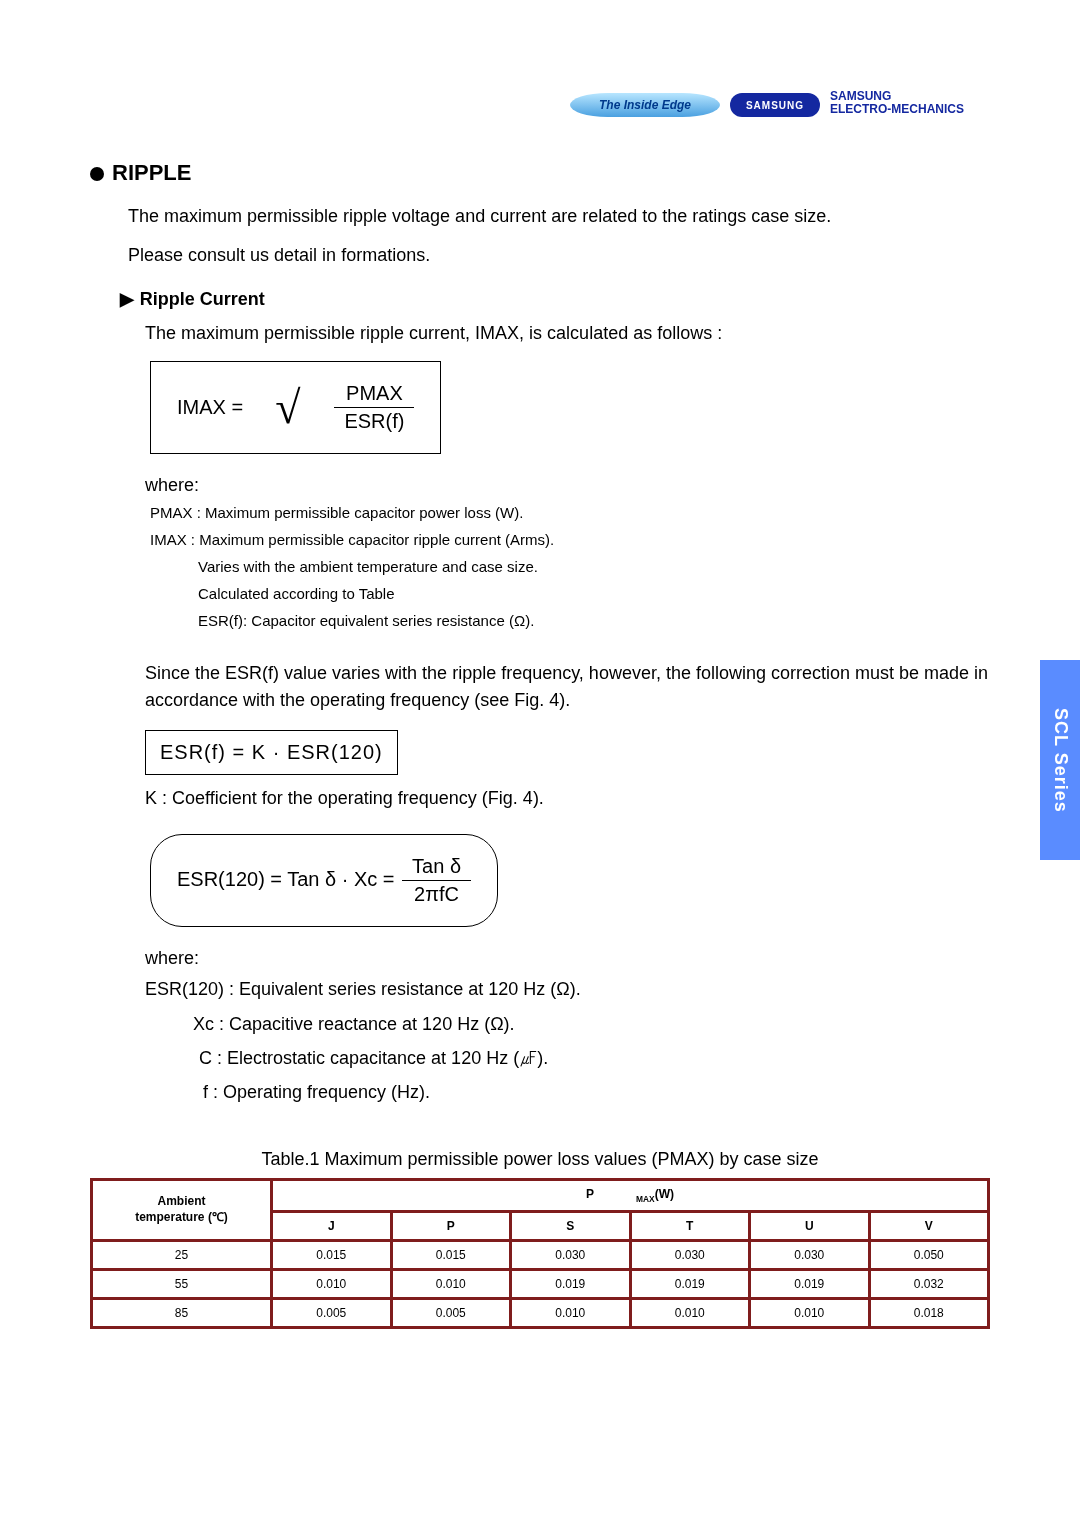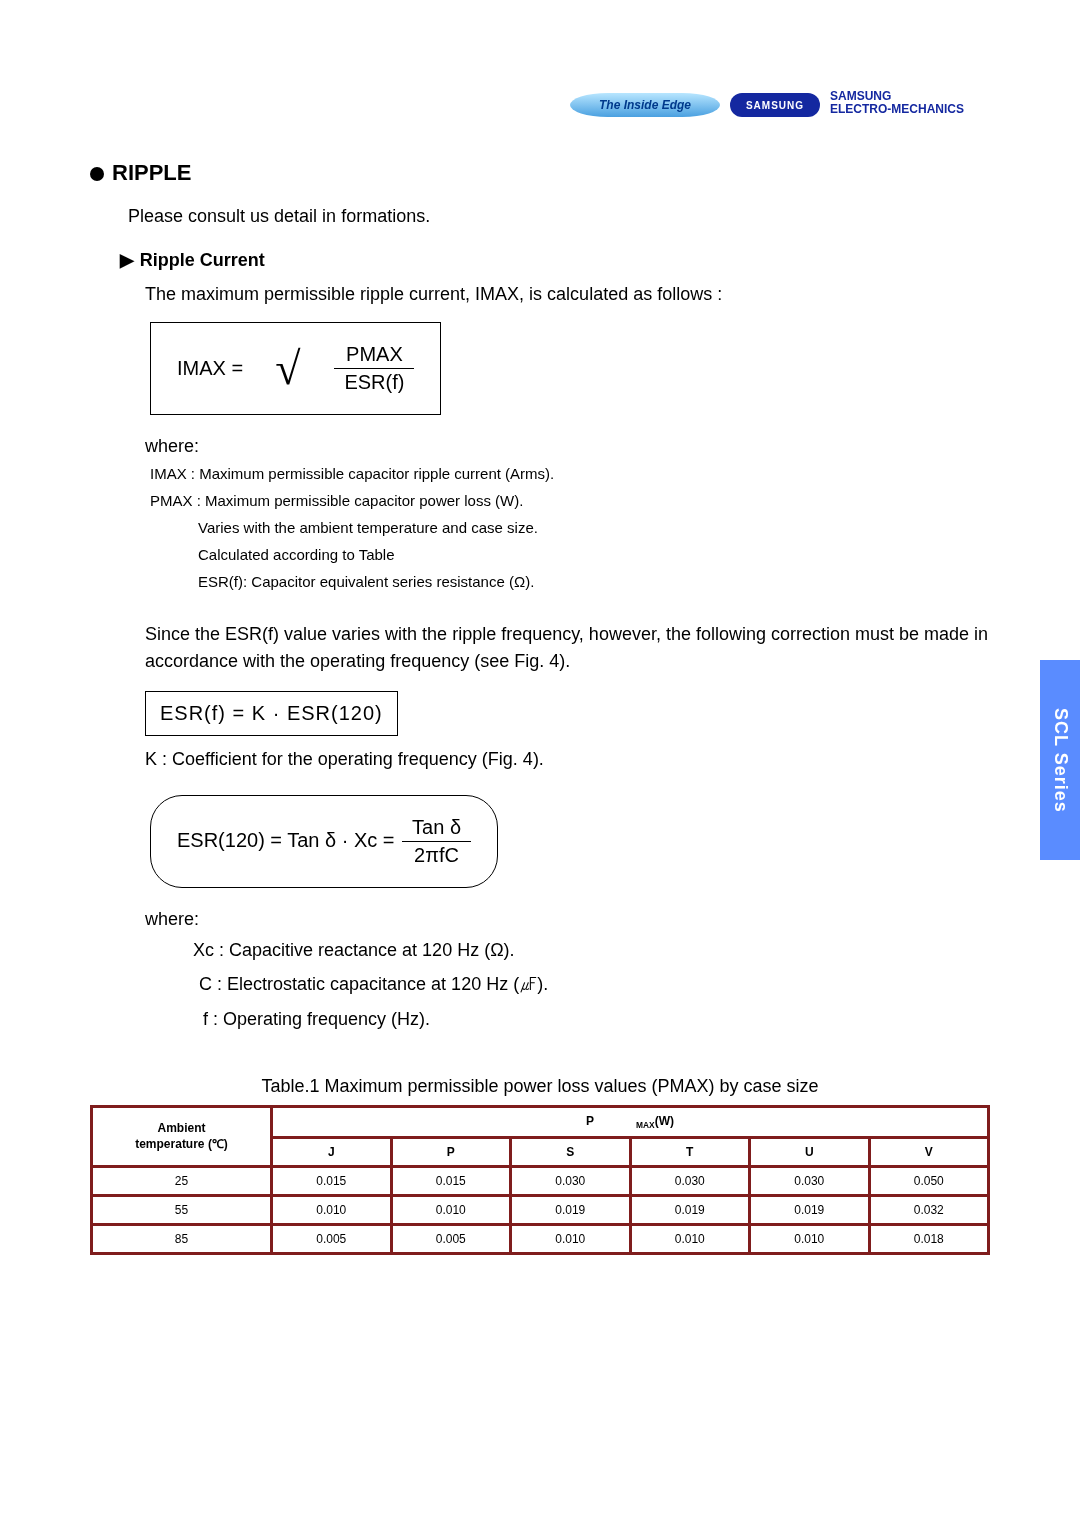--- a/index.html
+++ b/index.html
@@ -112,20 +112,21 @@
     <div class="logo-sem">
       <span>SAMSUNG</span><br>
       <span>ELECTRO-MECHANICS</span>
     </div>
   </div>
 
   <h2 class="section">
     <span class="bullet-circle"></span><span>RIPPLE</span>
   </h2>
 
+  <p class="body-text">The maximum permissible ripple voltage and current are related to  the ratings case size.</p>
   <p class="body-text">Please consult us detail in formations.</p>
 
   <p class="sub-heading">
     <span class="tri">▶</span><span>Ripple Current</span>
   </p>
   <p class="indent">The maximum permissible ripple current, IMAX, is calculated as follows :</p>
 
   <div class="formula-box">
     <span class="sqrt-expr">
       <span>IMAX  = </span>
@@ -133,22 +134,22 @@
       <span class="frac">
         <div class="numtop">PMAX</div>
         <div class="den">ESR(f)</div>
       </span>
     </span>
   </div>
 
   <p class="indent" style="margin-top:8px;">where:</p>
 
   <div class="small-note">
+    <div>PMAX : Maximum permissible capacitor power loss (W).</div>
     <div>IMAX  : Maximum permissible capacitor ripple current (Arms).</div>
-    <div>PMAX : Maximum permissible capacitor power loss (W).</div>
     <div class="hang">Varies with the ambient temperature and case size.</div>
     <div class="hang">Calculated according to Table</div>
     <div class="hang">ESR(f): Capacitor equivalent series resistance (Ω).</div>
   </div>
 
   <p class="indent" style="margin-top:26px;">Since the ESR(f) value varies with the ripple frequency, however, the following correction must be made in accordance with the operating frequency (see Fig. 4).</p>
 
   <div class="eq-line">
     <span>ESR(f)  =  K  · ESR(120)</span>
   </div>
@@ -159,20 +160,21 @@
     <span>ESR(120)  =  Tan δ · Xc  = </span>
     <span class="frac" style="vertical-align:middle;">
       <div class="numtop">Tan δ</div>
       <div class="den">2πfC</div>
     </span>
   </div>
 
   <p class="indent" style="margin-top:8px;">where:</p>
 
   <div class="indent" style="font-size:18px; line-height:1.9;">
+    <div>ESR(120) : Equivalent series resistance at 120 Hz (Ω).</div>
     <div style="margin-left:48px;">Xc  : Capacitive reactance at 120 Hz (Ω).</div>
     <div style="margin-left:54px;">C  : Electrostatic capacitance at 120 Hz (㎌).</div>
     <div style="margin-left:58px;">f   : Operating frequency (Hz).</div>
   </div>
 
   <p class="table-caption">
     <span>Table.1  Maximum permissible power loss values (PMAX) by case size</span>
   </p>
 
   <table class="pmax">

